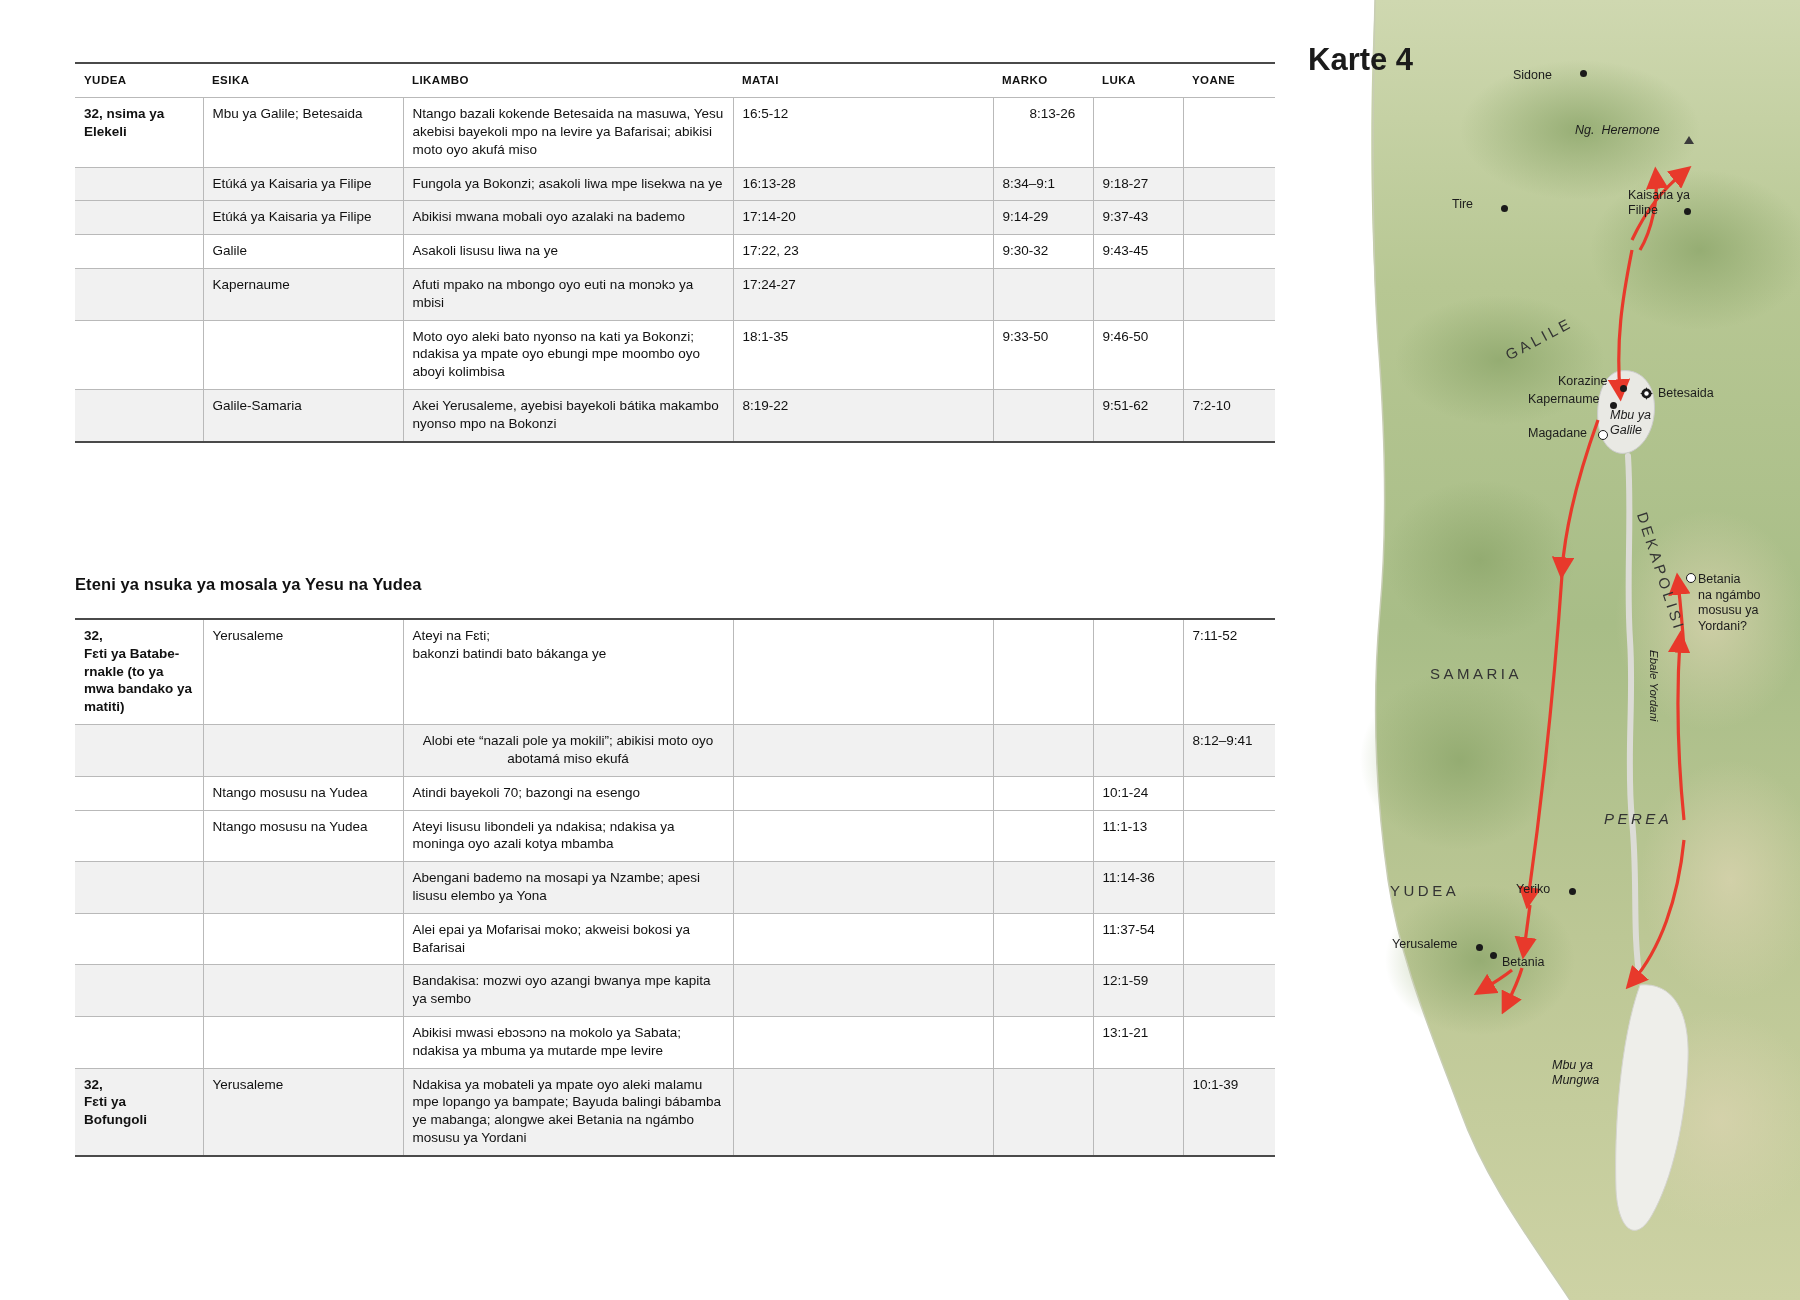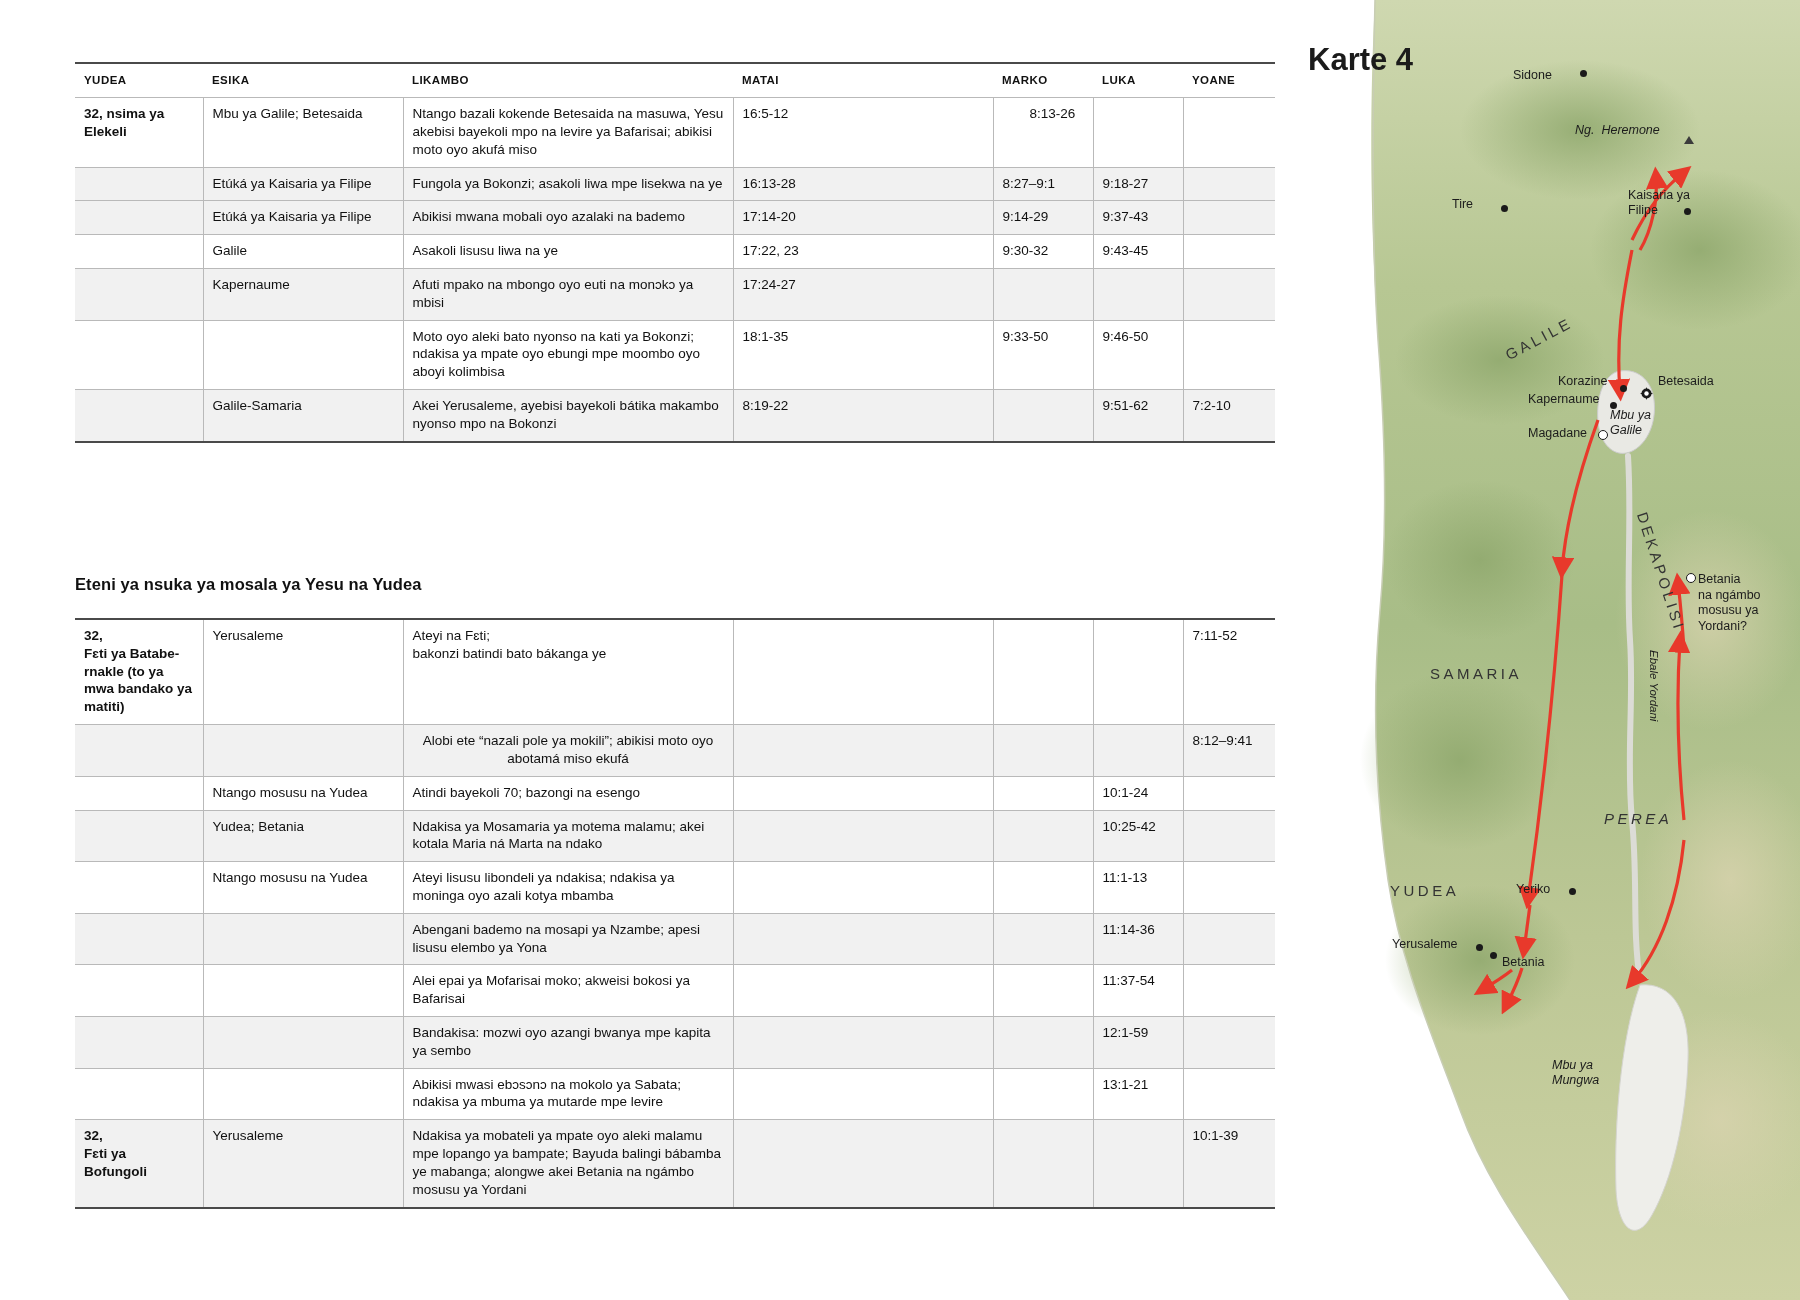--- a/index.html
+++ b/index.html
@@ -177,21 +177,21 @@
           <td class="" style="white-space: pre-line;">16:5-12</td>
           <td class="" style="white-space: pre-line; padding-left: 36px;">8:13-26</td>
           <td class="" style="white-space: pre-line;"></td>
           <td class="edge-right" style="white-space: pre-line;"></td>
         </tr>
         <tr>
           <td class="first-col edge-left shade" style="white-space: pre-line;"></td>
           <td class=" shade" style="white-space: pre-line;">Etúká ya Kaisaria ya Filipe</td>
           <td class=" shade" style="white-space: pre-line;">Fungola ya Bokonzi; asakoli liwa mpe lisekwa na ye</td>
           <td class=" shade" style="white-space: pre-line;">16:13-28</td>
-          <td class=" shade" style="white-space: pre-line;">8:27–9:1</td>
+          <td class=" shade" style="white-space: pre-line;">8:34–9:1</td>
           <td class=" shade" style="white-space: pre-line;">9:18-27</td>
           <td class="edge-right shade" style="white-space: pre-line;"></td>
         </tr>
         <tr>
           <td class="first-col edge-left shade" style="white-space: pre-line;"></td>
           <td class=" shade" style="white-space: pre-line;">Etúká ya Kaisaria ya Filipe</td>
           <td class=" shade" style="white-space: pre-line;">Abikisi mwana mobali oyo azalaki na bademo</td>
           <td class=" shade" style="white-space: pre-line;">17:14-20</td>
           <td class=" shade" style="white-space: pre-line;">9:14-29</td>
           <td class=" shade" style="white-space: pre-line; margin-top: 36px;">9:37-43</td>
@@ -270,29 +270,20 @@
           <td class="edge-right shade" style="white-space: pre-line;">8:12–9:41</td>
         </tr>
         <tr>
           <td class="first-col edge-left" style="white-space: pre-line;"></td>
           <td class="" style="white-space: pre-line;">Ntango mosusu na Yudea</td>
           <td class="" style="white-space: pre-line;">Atindi bayekoli 70; bazongi na esengo</td>
           <td class="" style="white-space: pre-line;"></td>
           <td class="" style="white-space: pre-line;"></td>
           <td class="" style="white-space: pre-line;">10:1-24</td>
           <td class="edge-right" style="white-space: pre-line;"></td>
-        </tr>
-        <tr>
-          <td class="first-col edge-left shade" style="white-space: pre-line;"></td>
-          <td class=" shade" style="white-space: pre-line;">Yudea; Betania</td>
-          <td class=" shade" style="white-space: pre-line;">Ndakisa ya Mosamaria ya motema malamu; akei kotala Maria ná Marta na ndako</td>
-          <td class=" shade" style="white-space: pre-line;"></td>
-          <td class=" shade" style="white-space: pre-line;"></td>
-          <td class=" shade" style="white-space: pre-line;">10:25-42</td>
-          <td class="edge-right shade" style="white-space: pre-line;"></td>
         </tr>
         <tr>
           <td class="first-col edge-left" style="white-space: pre-line;"></td>
           <td class="" style="white-space: pre-line;">Ntango mosusu na Yudea</td>
           <td class="" style="white-space: pre-line;">Ateyi lisusu libondeli ya ndakisa; ndakisa ya moninga oyo azali kotya mbamba</td>
           <td class="" style="white-space: pre-line;"></td>
           <td class="" style="white-space: pre-line;"></td>
           <td class="" style="white-space: pre-line;">11:1-13</td>
           <td class="edge-right" style="white-space: pre-line;"></td>
         </tr>
@@ -448,21 +439,21 @@
   <span class="lbl" style="left:278px; top:374px;">Korazine</span>
 
   <span class="dot" style="left:330px; top:402px;"></span>
   <span class="lbl" style="left:248px; top:392px;">Kapernaume</span>
 
   <svg class="star" style="left:360px; top:387px;" viewBox="0 0 14 14">
     <circle cx="7" cy="7" r="5.4" fill="#1a1a1a"></circle>
     <circle cx="7" cy="7" r="2.4" fill="#ffffff"></circle>
     <path d="M7,0 L8,3 L6,3 Z M7,14 L8,11 L6,11 Z M0,7 L3,6 L3,8 Z M14,7 L11,6 L11,8 Z" fill="#1a1a1a"></path>
   </svg>
-  <span class="lbl" style="left:378px; top:374px;">Betesaida</span>
+  <span class="lbl" style="left:378px; top:386px;">Betesaida</span>
 
   <span class="lbl ital" style="left:330px; top:408px; line-height:1.2;">Mbu ya
 Galile</span>
 
   <span class="odot" style="left:318px; top:430px;"></span>
   <span class="lbl" style="left:248px; top:426px;">Magadane</span>
 
   <span class="lbl region" style="left:370px; top:510px; transform:rotate(72deg); transform-origin: left top;">DEKAPOLISI</span>
 
   <span class="odot" style="left:406px; top:573px;"></span>

